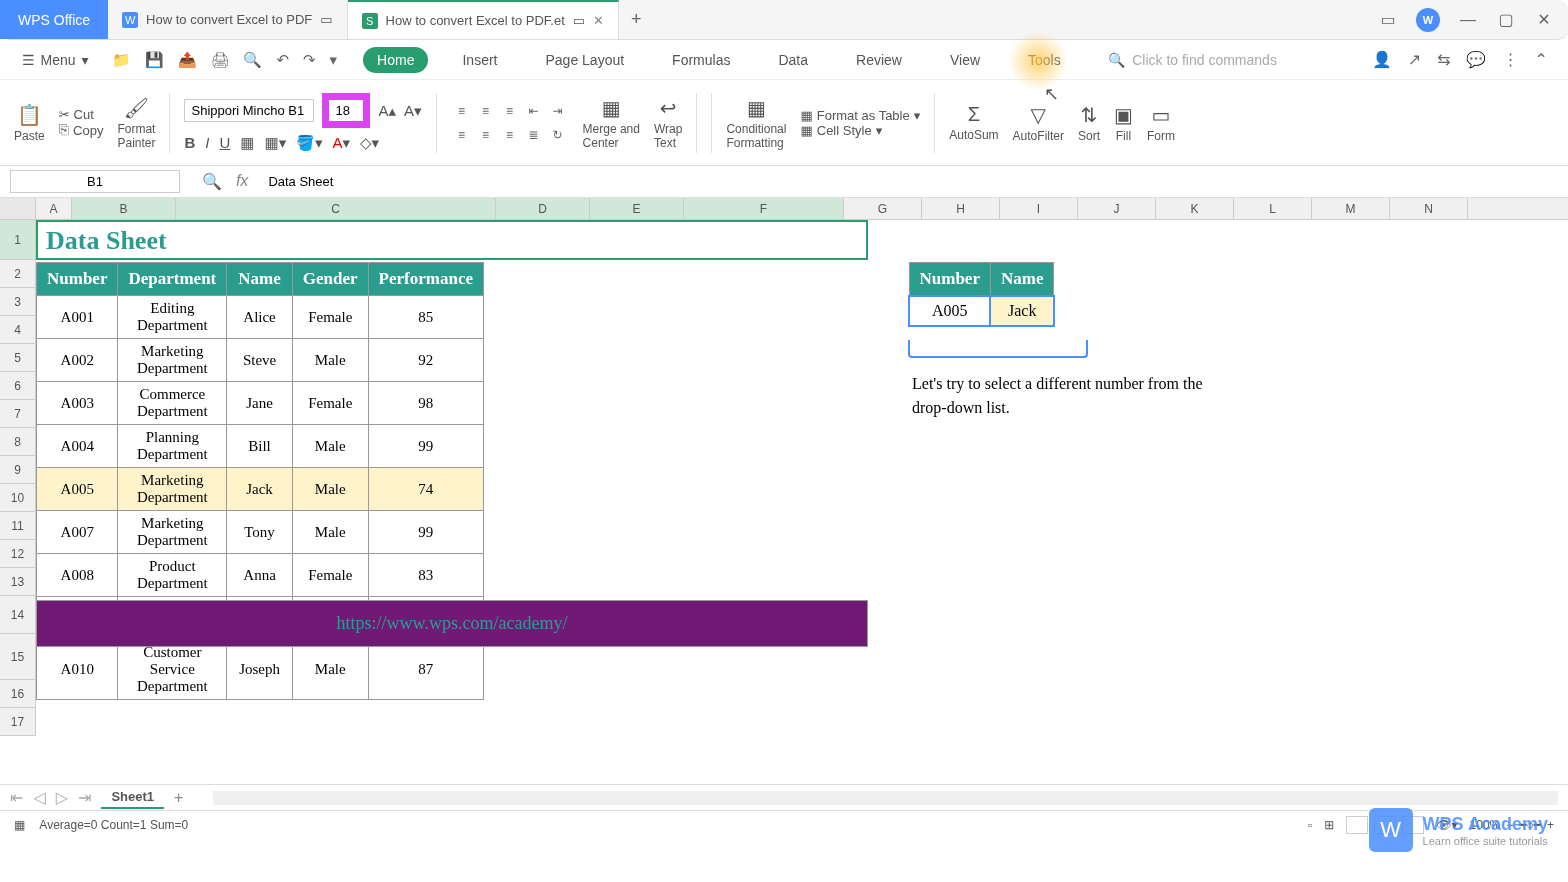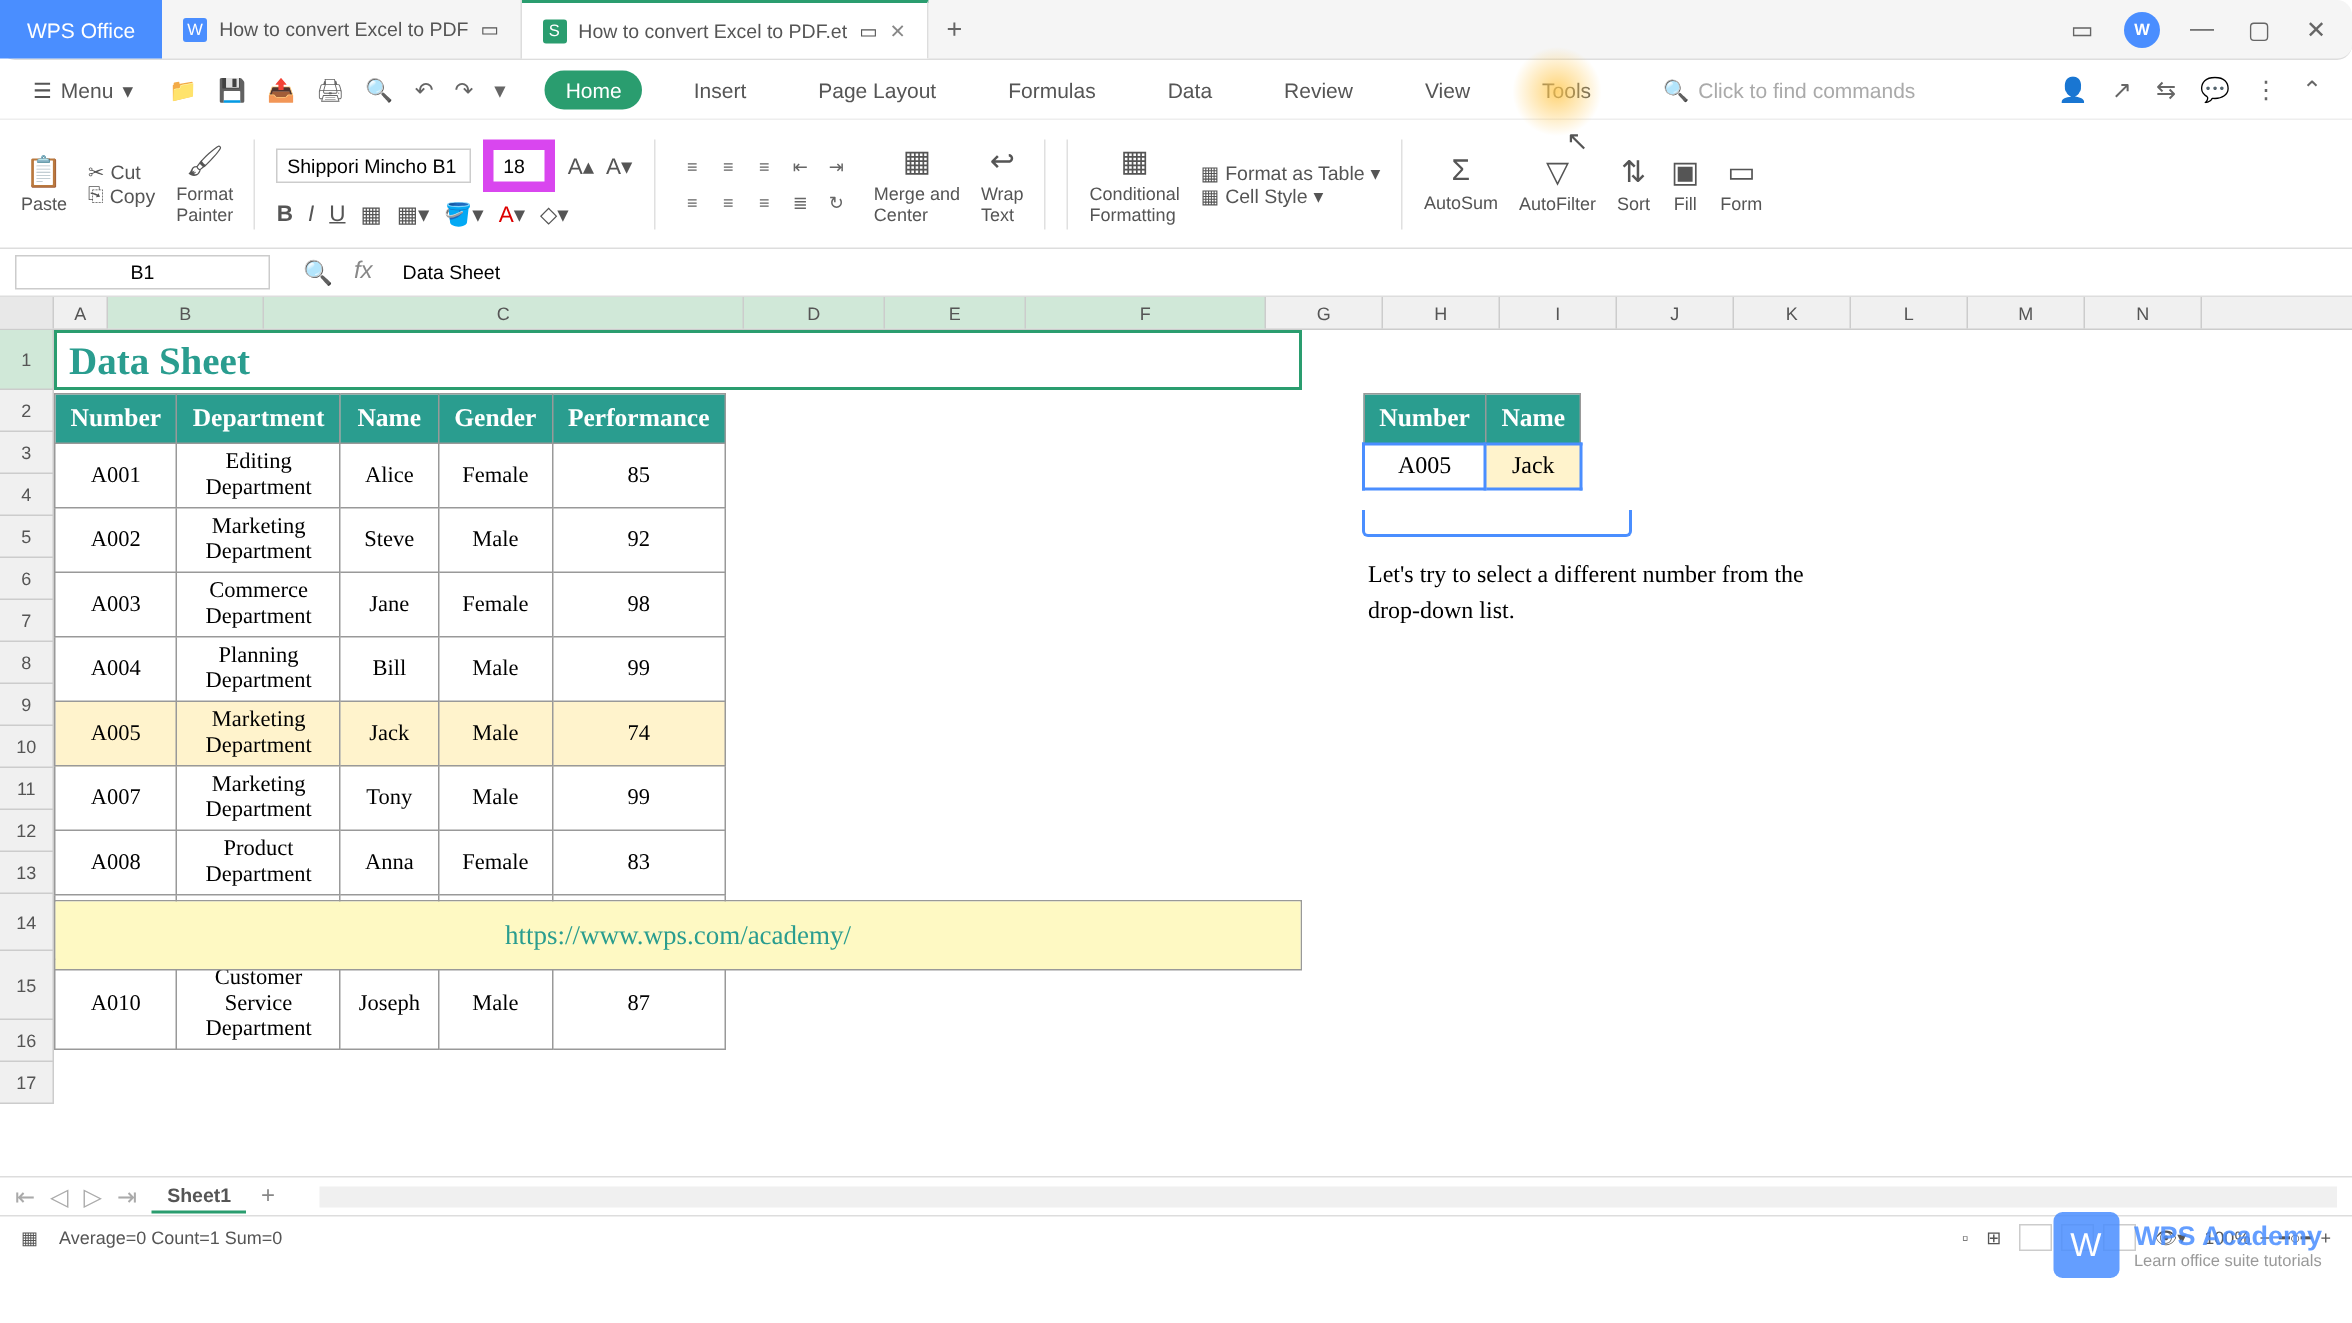--- a/index.html
+++ b/index.html
@@ -82,21 +82,21 @@
 
 .side-table { position: absolute; left: 872px; top: 42px; border-collapse: collapse; }
 .side-table th { background: #2a9d8f; color: #fff; font-family: serif; font-size: 17px; font-weight: bold; padding: 6px 10px; border: 1px solid #999; width: 90px; }
 .side-table td { border: 2px solid #4a8eff; text-align: center; font-family: serif; font-size: 16px; padding: 5px; height: 30px; }
 .side-table td:last-child { background: #fff3cc; }
 .bracket-line { position: absolute; left: 872px; top: 120px; width: 180px; height: 18px; border-bottom: 2px solid #4a8eff; border-left: 2px solid #4a8eff; border-right: 2px solid #4a8eff; border-radius: 0 0 4px 4px; }
 .annotation { position: absolute; left: 876px; top: 152px; font-family: serif; font-size: 16px; width: 300px; line-height: 1.5; }
 
 .footer-box { position: absolute; left: 0; top: 380px; width: 832px; border: 1px solid #999; }
 .footer-box .r1 { text-align: center; font-family: serif; font-size: 16px; font-weight: bold; padding: 8px; border-bottom: 1px solid #999; background: #f9f9f9; }
-.footer-box .r2 { text-align: center; font-family: serif; font-size: 18px; padding: 12px; color: #2a9d8f; background: #fef9c3; }
+.footer-box .r2 { text-align: center; font-family: serif; font-size: 18px; padding: 12px; color: #2a9d8f; background: #701a75; }
 
 
 .row-h.r1 { height: 40px; line-height: 40px; }
 .row-h.r14 { height: 38px; line-height: 38px; }
 .row-h.r15 { height: 46px; line-height: 46px; }
 
 
 .sheet-tabs { height: 26px; display: flex; align-items: center; border-top: 1px solid #ddd; padding: 0 10px; gap: 10px; }
 .sheet-nav { color: #aaa; cursor: pointer; }
 .sheet-tab { font-size: 13px; font-weight: bold; color: #555; padding: 3px 10px; border-bottom: 2px solid #2a9d6f; }

